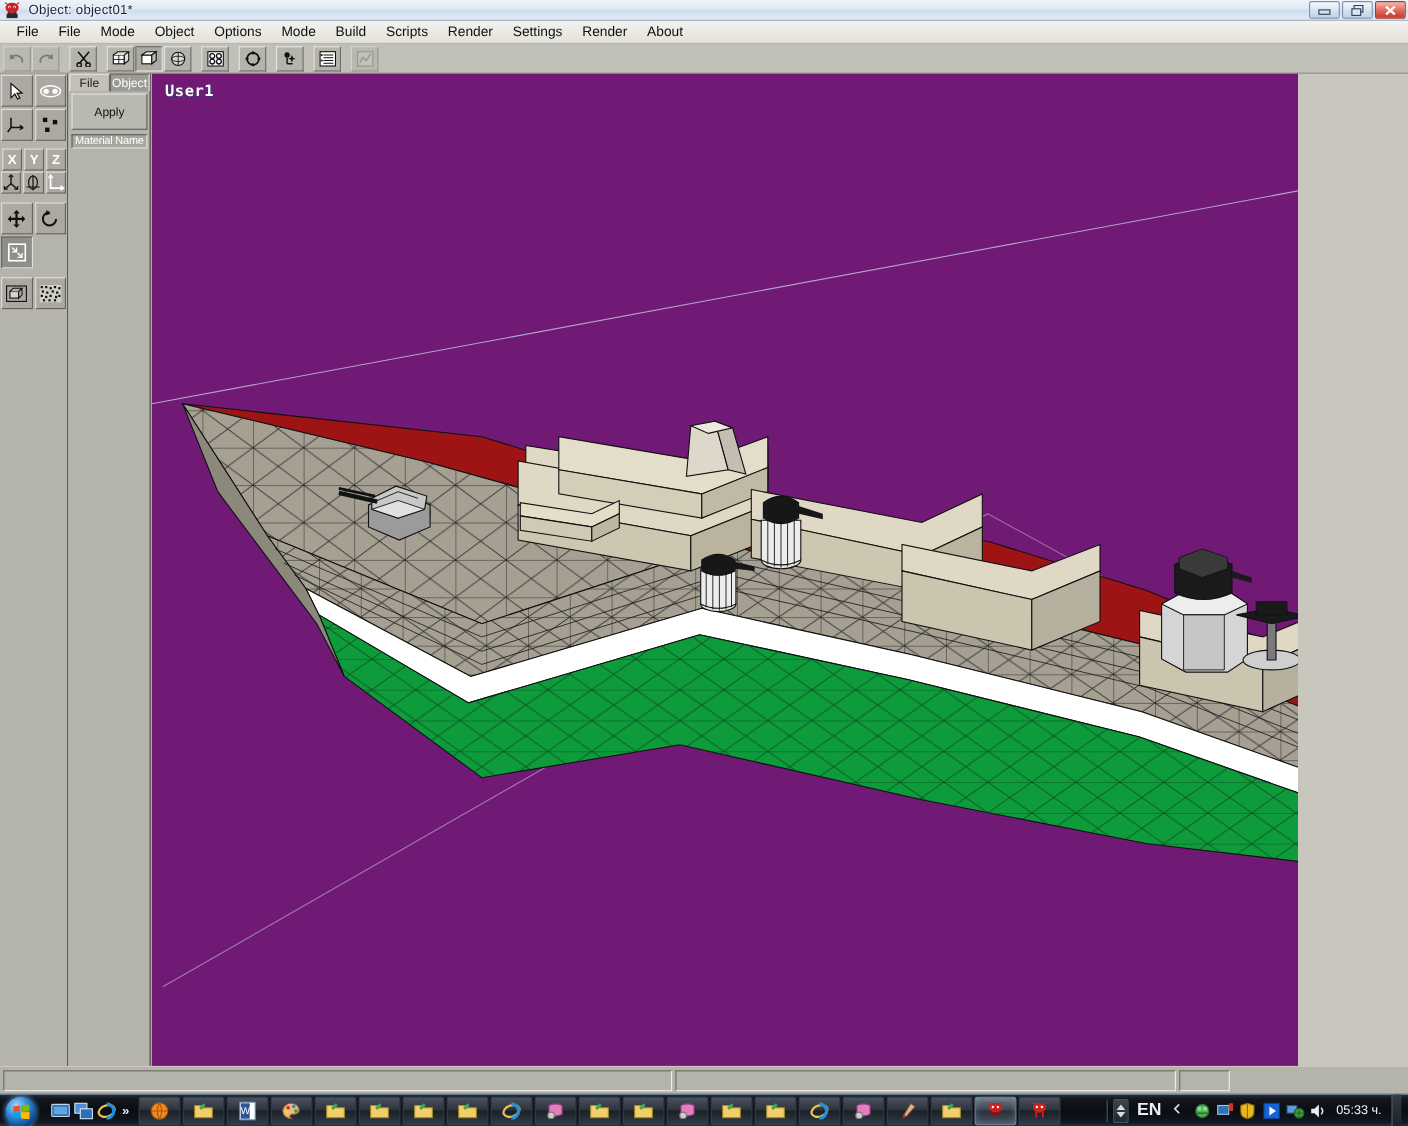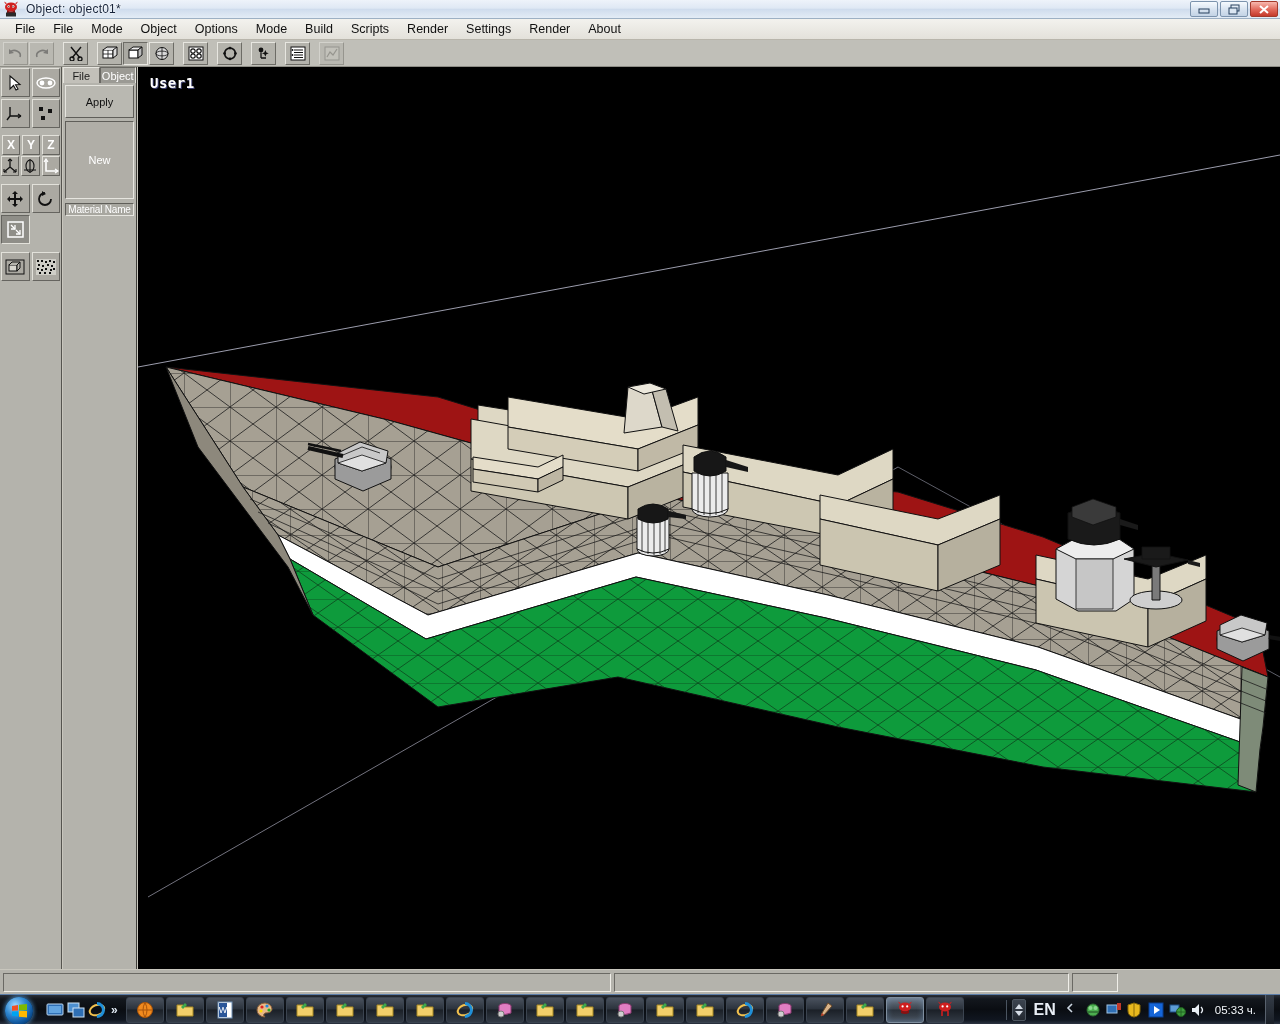--- a/index.html
+++ b/index.html
@@ -130,22 +130,22 @@
   .matname{
     margin:4px 2px 0 2px; height:13px; background:#a8a7a0;
     border-top:1px solid #5f5e59; border-left:1px solid #5f5e59;
     border-right:1px solid #e6e5df; border-bottom:1px solid #e6e5df;
     font-size:10px; color:#ffffff; display:flex; align-items:center;
     justify-content:center; letter-spacing:-.2px;
   }
 
   
   .viewport{
-    position:absolute; left:138px; top:67px; width:1142px; height:902px;
-    background:#000000; overflow:hidden;
+    position:absolute; left:138px; top:67px; width:1042px; height:902px;
+    background:#701a75; overflow:hidden;
   }
   .vp-label{
     position:absolute; left:12px; top:8px; font-size:14px; color:#ffffff;
     font-family:"DejaVu Sans Mono", monospace; font-weight:bold;
     letter-spacing:.5px; text-shadow:1px 1px 0 #3a3d6d;
   }
   .vp-svg{ position:absolute; left:0; top:0; }
 
   
   .statusbar{
@@ -459,23 +459,20 @@
       </div>
     </div>
   </div>
 
   <div class="matpanel">
     <div class="tabs">
       <div class="tab">File</div>
       <div class="tab active">Object</div>
     </div>
     <div class="apply-btn">Apply</div>
-    <div class="matlist">
-      <span>New</span>
-    </div>
     <div class="matname">Material Name</div>
   </div>
 
   <div class="viewport">
     <div class="vp-label">User1</div>
 
     <svg class="vp-svg" width="1142" height="902" viewBox="0 0 1142 902">
       <defs>
         <pattern id="hullmesh" width="38" height="26" patternUnits="userSpaceOnUse">
           <path d="M0 0 L38 26 M38 0 L0 26 M0 0 L38 0 M0 0 L0 26" stroke="#1a1a1a" stroke-width="0.8" fill="none"></path>

